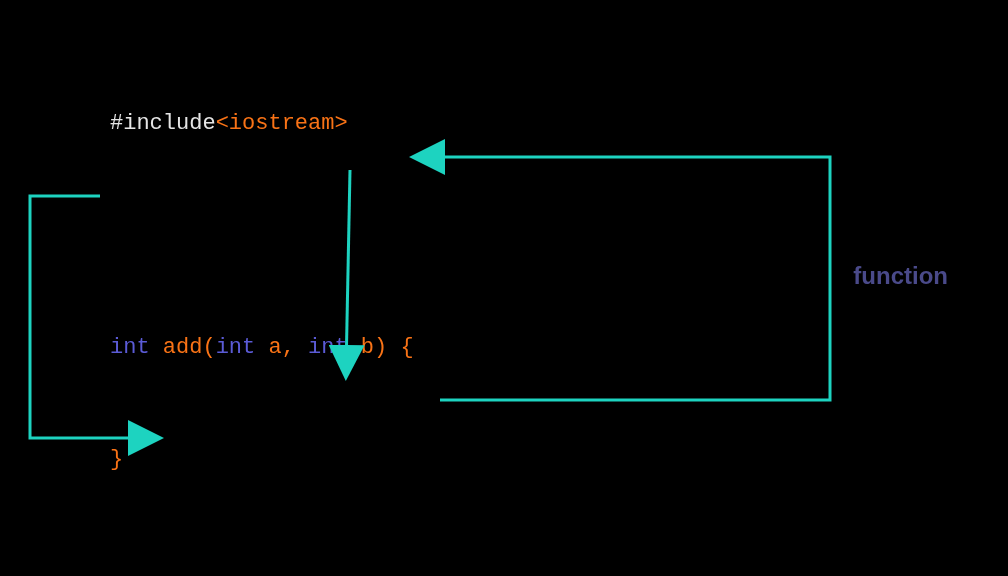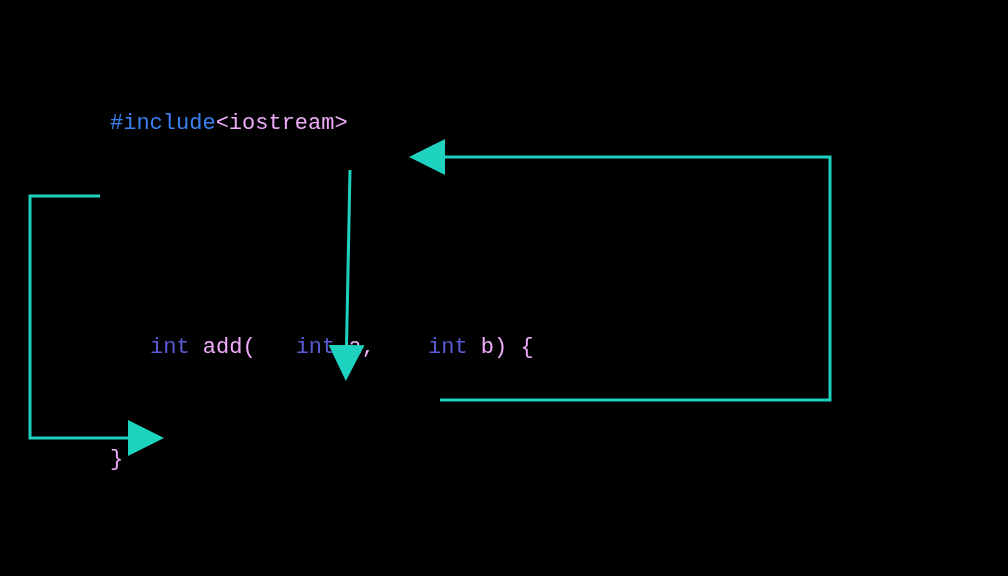--- a/index.html
+++ b/index.html
@@ -16,23 +16,23 @@
     position: absolute;
     left: 110px;
     top: 30px;
     line-height: 1.7;
     white-space: pre;
   }
   .code-line {
     display: block;
     white-space: pre;
   }
-  .keyword-purple { color: #3b82f6; font-weight: 500; }
-  .keyword-blue { color: #5b5bd6; font-weight: 500; margin-left: 40px; }
-  .text-gray { color: #f0abfc; }
+  .keyword-purple { color: #e5e5e5; font-weight: 500; }
+  .keyword-blue { color: #5b5bd6; font-weight: 500; }
+  .text-gray { color: #f97316; }
   .indent { display: inline-block; width: 60px; }
   
   .annotation {
     position: absolute;
     right: 60px;
     top: 260px;
     color: #4a4a8a;
     font-family: Arial, sans-serif;
     font-size: 24px;
     font-weight: bold;
@@ -59,20 +59,21 @@
   
   
   
   
   
   
   
 </div>
 
 <div class="annotation">
+  <div>function</div>
 </div>
 
 <svg class="svg-overlay" viewBox="0 0 1008 576">
   <defs>
     <marker id="arrowhead" markerWidth="12" markerHeight="12" refX="9" refY="6" orient="auto">
       <polygon points="0 0, 12 6, 0 12" fill="#1dd3c0"></polygon>
     </marker>
   </defs>
 
   <path d="M 440 400 L 830 400 L 830 157 L 418 157" stroke="#1dd3c0" stroke-width="3" fill="none" marker-end="url(#arrowhead)"></path>

